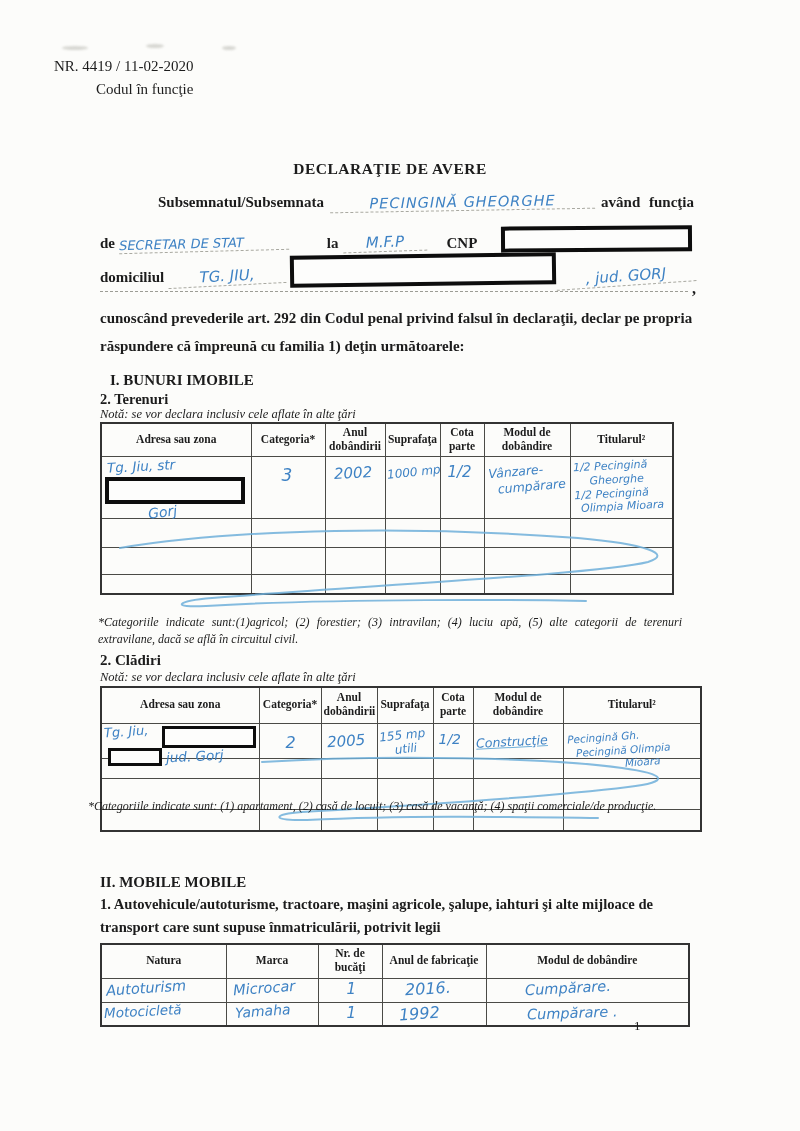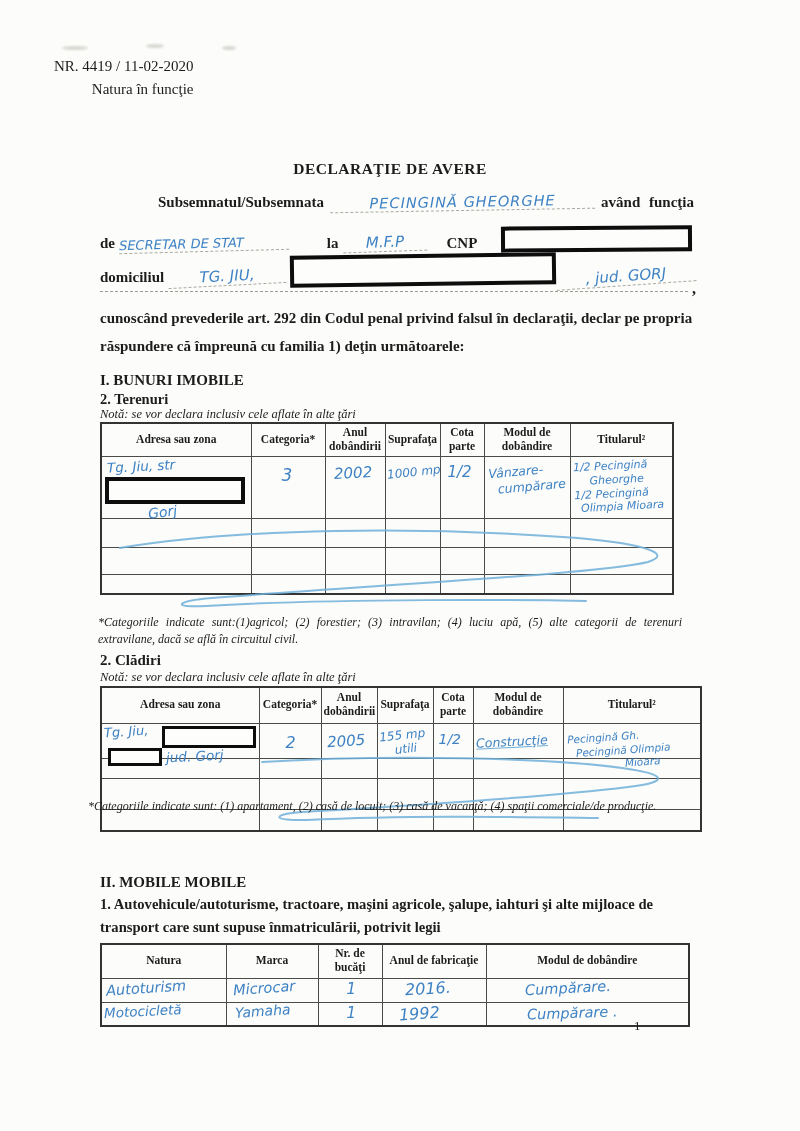--- a/index.html
+++ b/index.html
@@ -52,21 +52,21 @@
 <body>
 
 <div class="abs" style="left:0;top:0;width:800px;height:1131px;">
 
   <div class="speck" style="left:62px;top:46px;width:26px;height:4px;"></div>
   <div class="speck" style="left:146px;top:44px;width:18px;height:4px;"></div>
   <div class="speck" style="left:222px;top:46px;width:14px;height:4px;"></div>
 
   <div class="abs" style="left:54px;top:55px;font-size:15px;line-height:1.5;text-align:right;">
     <div>NR. 4419 / 11-02-2020</div>
-    <div>Natura în funcţie</div>
+    <div>Codul în funcţie</div>
   </div>
 
   <div class="abs frow" style="left:158px;top:194px;width:536px;">
     <span class="lbl">Subsemnatul/Subsemnata</span>
     <span class="hand blank" style="flex:1;text-align:center;font-size:14.5px;letter-spacing:1px;margin:0 6px;transform:rotate(-1deg);">PECINGINĂ GHEORGHE</span>
     <span class="lbl" style="word-spacing:5px;">având funcţia</span>
   </div>
 
   <div class="abs bold" style="left:100px;top:160px;width:580px;text-align:center;font-size:15.5px;letter-spacing:.5px;">DECLARAŢIE DE AVERE</div>
 
@@ -84,21 +84,21 @@
     <span class="hand blank" style="width:118px;text-align:center;font-size:15px;margin:0 4px;transform:rotate(-3deg);">TG. JIU,</span>
     <span class="redact" style="width:258px;height:24px;transform:rotate(-.8deg);"></span>
     <span class="hand blank" style="flex:1;text-align:center;font-size:15px;transform:rotate(-4deg);">, jud. GORJ</span>
   </div>
 
   <div class="abs" style="left:100px;top:278px;width:588px;height:13px;border-bottom:1px dashed #9c9c95;"></div>
   <div class="abs bold" style="left:692px;top:280px;font-size:16px;">,</div>
 
   <div class="abs bold" style="left:100px;top:305px;width:594px;font-size:15px;line-height:1.85;">cunoscând prevederile art. 292 din Codul penal privind falsul în declaraţii, declar pe propria răspundere că împreună cu familia 1) deţin următoarele:</div>
 
-  <div class="abs sec-head" style="left:100px;top:372px;">I. BUNURI IMOBILE</div>
+  <div class="abs sec-head" style="left:110px;top:372px;">I. BUNURI IMOBILE</div>
   <div class="abs bold" style="left:100px;top:391px;font-size:14.5px;">2. Terenuri</div>
   <div class="abs note" style="left:100px;top:407px;">Notă: se vor declara inclusiv cele aflate în alte ţări</div>
 
   <table class="abs doc-table" style="left:100px;top:422px;width:572px;">
     <colgroup>
       <col style="width:150px">
         <col style="width:74px">
         <col style="width:60px">
         <col style="width:55px">
       <col style="width:44px">

